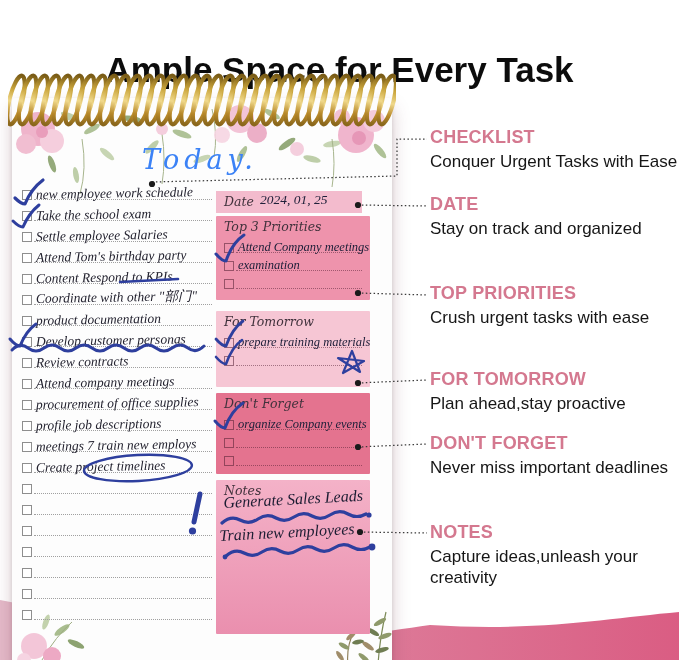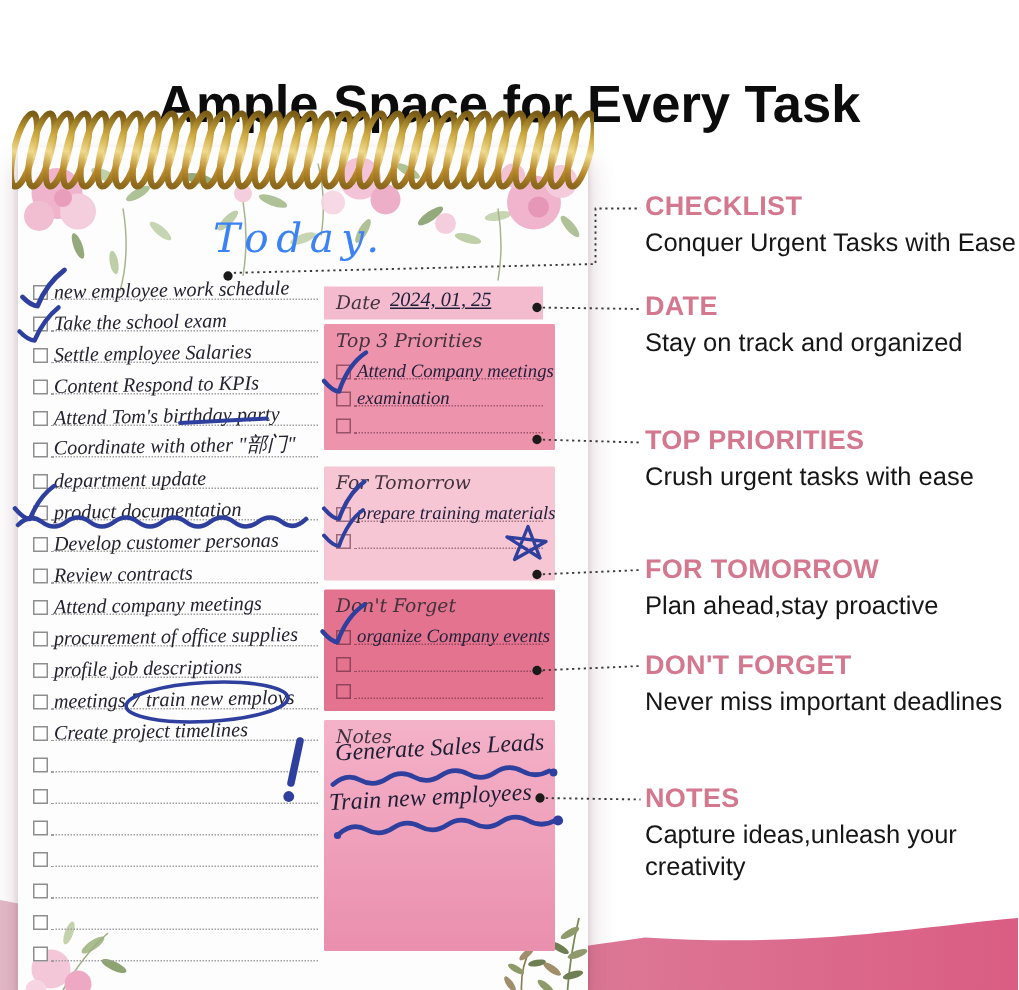--- a/index.html
+++ b/index.html
@@ -34,21 +34,21 @@
   .pbox{position:absolute;left:216px;width:154px;border-radius:1px;}
   .pbox .ttl{position:absolute;left:8px;top:3px;font-size:12.5px;}
   .box-row{position:absolute;left:8px;right:8px;height:17px;}
   .box-row .cb{position:absolute;left:0;bottom:0;width:8px;height:8px;border:1px solid rgba(80,30,50,.55);}
   .box-row .rule{position:absolute;left:12px;right:0;bottom:0;border-bottom:1px dotted rgba(80,30,50,.5);}
   .box-row .hw{position:absolute;left:14px;bottom:-2px;font-size:12.5px;color:#20203a;}
   .box-row:nth-of-type(1){top:20px;} .box-row:nth-of-type(2){top:38px;} .box-row:nth-of-type(3){top:56px;}
 
   .date-strip{position:absolute;left:216px;top:167px;width:146px;height:22px;background:#f3bbcd;}
   .date-strip .script{position:absolute;left:8px;top:3px;font-size:12.5px;}
-  .date-strip .hw{position:absolute;left:44px;top:1px;font-size:13.5px;color:#20203a;text-decoration:underline;}
+  .date-strip .hw{position:absolute;left:44px;top:1px;font-size:13.5px;color:#20203a;}
 
   .box-priorities{top:192px;height:84px;background:#ee93ac;}
   .box-tomorrow{top:287px;height:76px;background:#f6c6d4;}
   .box-dontforget{top:369px;height:81px;background:#e4738f;}
   .box-notes{top:456px;height:154px;background:linear-gradient(180deg,#f4b2c8,#ea8fae);}
 
   .notes-line{position:absolute;font-family:"Liberation Serif",serif;font-style:italic;
               font-size:16px;color:#1d1d33;white-space:nowrap;transform:rotate(-3deg);transform-origin:left bottom;}
   .notes-line:nth-of-type(1){left:224px;top:470px;}
   .notes-line:nth-of-type(2){left:220px;top:503px;}
@@ -216,40 +216,35 @@
 
       <div class="check-row">
         <span class="cb"></span>
         <span class="rule"></span>
         <span class="hw">Settle employee Salaries</span>
       </div>
 
       <div class="check-row">
         <span class="cb"></span>
         <span class="rule"></span>
+        <span class="hw">Attend Tom's birthday party</span>
+      </div>
+
+      <div class="check-row">
+        <span class="cb"></span>
+        <span class="rule"></span>
         <span class="hw">Content Respond to KPIs</span>
       </div>
 
       <div class="check-row">
         <span class="cb"></span>
         <span class="rule"></span>
-        <span class="hw">Attend Tom's birthday party</span>
-      </div>
-
-      <div class="check-row">
-        <span class="cb"></span>
-        <span class="rule"></span>
         <span class="hw">Coordinate with other "部门"</span>
       </div>
 
-      <div class="check-row">
-        <span class="cb"></span>
-        <span class="rule"></span>
-        <span class="hw">department update</span>
-      </div>
 
       <div class="check-row">
         <span class="cb"></span>
         <span class="rule"></span>
         <span class="hw">product documentation</span>
       </div>
 
       <div class="check-row">
         <span class="cb"></span>
         <span class="rule"></span>

